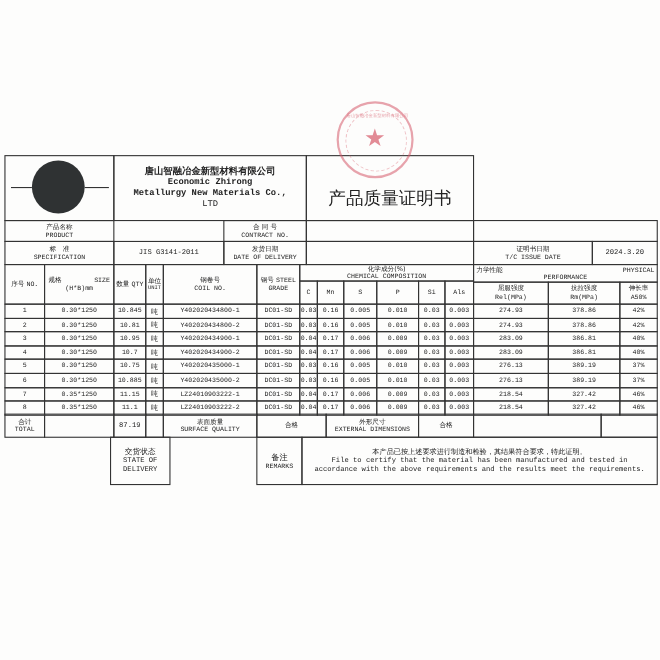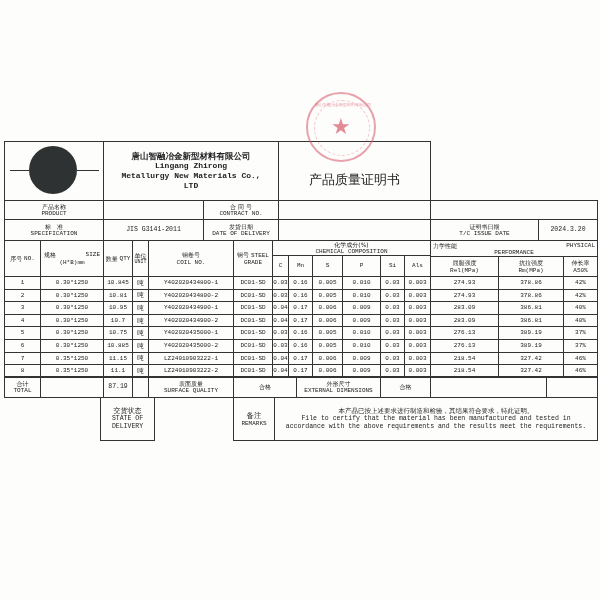--- a/index.html
+++ b/index.html
@@ -29,27 +29,27 @@
 
 <div class="sheet">
 
   <div class="b" style="left:4px;top:141px;width:100px;height:60px;"></div>
   <div class="logo-line" style="left:10px;width:19px;"></div>
   <div class="logo-line" style="left:77px;width:22px;"></div>
   <div class="logo-circle"></div>
 
   <div class="b col" style="left:103px;top:141px;width:176px;height:60px;">
     <div class="cn" style="font-size:8.5px;font-weight:bold;">唐山智融冶金新型材料有限公司</div>
-    <div class="mono" style="font-size:8px;font-weight:bold;">Lingang Zhirong</div>
+    <div class="mono" style="font-size:8px;font-weight:bold;">Economic Zhirong</div>
     <div class="mono" style="font-size:8px;font-weight:bold;">Metallurgy New Materials Co.,</div>
-    <div class="mono" style="font-size:8px;font-weight:bold;">LTD</div>
+    <div class="mono" style="font-size:8px;font-weight:normal;">LTD</div>
   </div>
 
   <div class="b col" style="left:278px;top:141px;width:153px;height:60px;padding-top:18px;">
-    <div class="cn" style="font-size:13px;">产品质量证明书</div>
+    <div class="cn" style="font-size:16px;">产品质量证明书</div>
   </div>
 
   <div class="stamp">
     <div class="stamp-inner"></div>
     <div class="stamp-text" style="font-size:4px;top:8px;">唐山智融冶金新型材料有限公司</div>
     <div class="stamp-star">★</div>
   </div>
 
 
   <div class="b col" style="left:4px;top:200px;width:100px;height:20px;">

